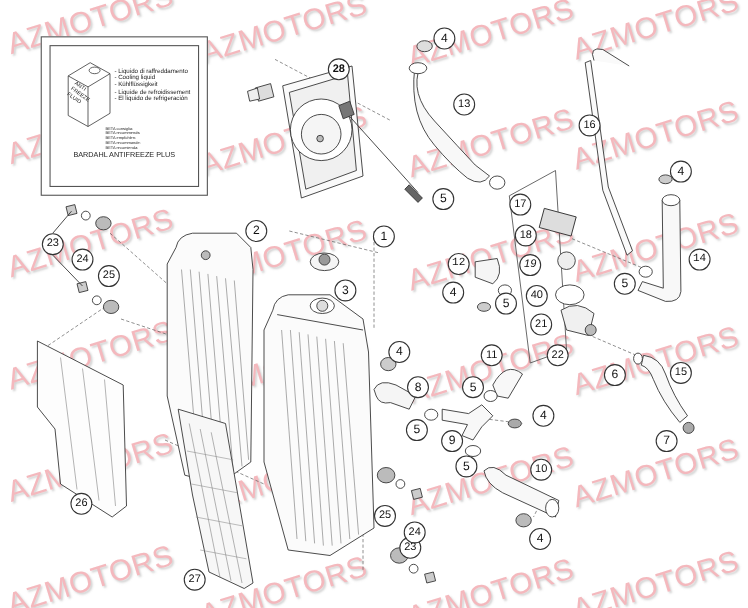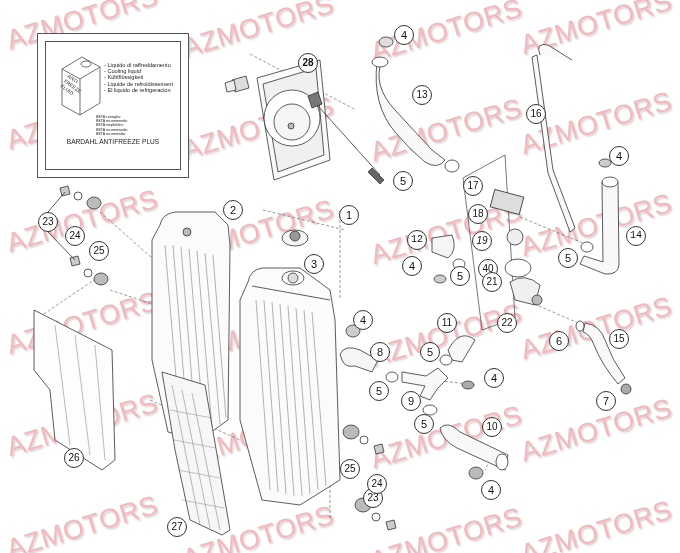--- a/index.html
+++ b/index.html
@@ -229,21 +229,21 @@
       <div class="callout" style="left: 447px; top: 323px; font-size: 10px;">11</div>
       <div class="callout" style="left: 417px; top: 240px; font-size: 10px; font-family: Liberation Mono, monospace;">12</div>
       <div class="callout" style="left: 422px; top: 95px; font-size: 10px;">13</div>
       <div class="callout" style="left: 636px; top: 236px; font-size: 10px; font-family: Liberation Mono, monospace;">14</div>
       <div class="callout" style="left: 619px; top: 339px; font-size: 10px;">15</div>
       <div class="callout" style="left: 536px; top: 114px; font-size: 10px;">16</div>
       <div class="callout" style="left: 473px; top: 186px; font-size: 10px;">17</div>
       <div class="callout" style="left: 478px; top: 214px; font-size: 10px;">18</div>
       <div class="callout" style="left: 482px; top: 241px; font-size: 10px; font-style: italic;">19</div>
       <div class="callout" style="left: 488px; top: 269px; font-size: 10px;">40</div>
-      <div class="callout" style="left: 492px; top: 282px; font-size: 10px; border-radius: 10px;">21</div>
+      <div class="callout" style="left: 492px; top: 295px; font-size: 10px; border-radius: 10px;">21</div>
       <div class="callout" style="left: 507px; top: 323px; font-size: 10px;">22</div>
       <div class="callout" style="left: 48px; top: 222px; font-size: 10px;">23</div>
       <div class="callout" style="left: 373px; top: 498px; font-size: 10px;">23</div>
       <div class="callout" style="left: 75px; top: 236px; font-size: 10px;">24</div>
       <div class="callout" style="left: 377px; top: 484px; font-size: 10px;">24</div>
       <div class="callout" style="left: 99px; top: 251px; font-size: 10px;">25</div>
       <div class="callout" style="left: 350px; top: 469px; font-size: 10px;">25</div>
       <div class="callout" style="left: 62px; top: 458px; font-size: 10px; margin-left: 12px;">26</div>
       <div class="callout" style="left: 177px; top: 527px; font-size: 10px;">27</div>
       <div class="callout" style="left: 308px; top: 63px; font-size: 10px; font-weight: bold;">28</div>

